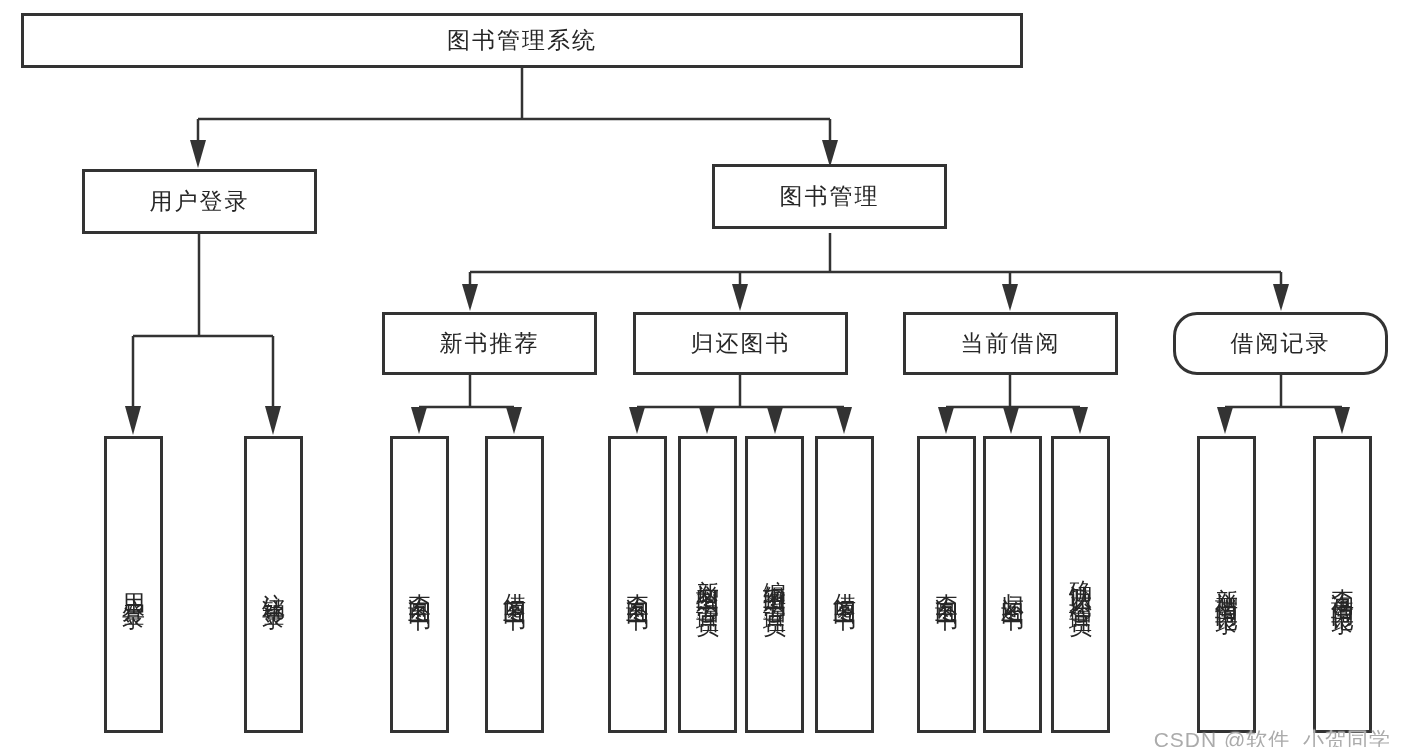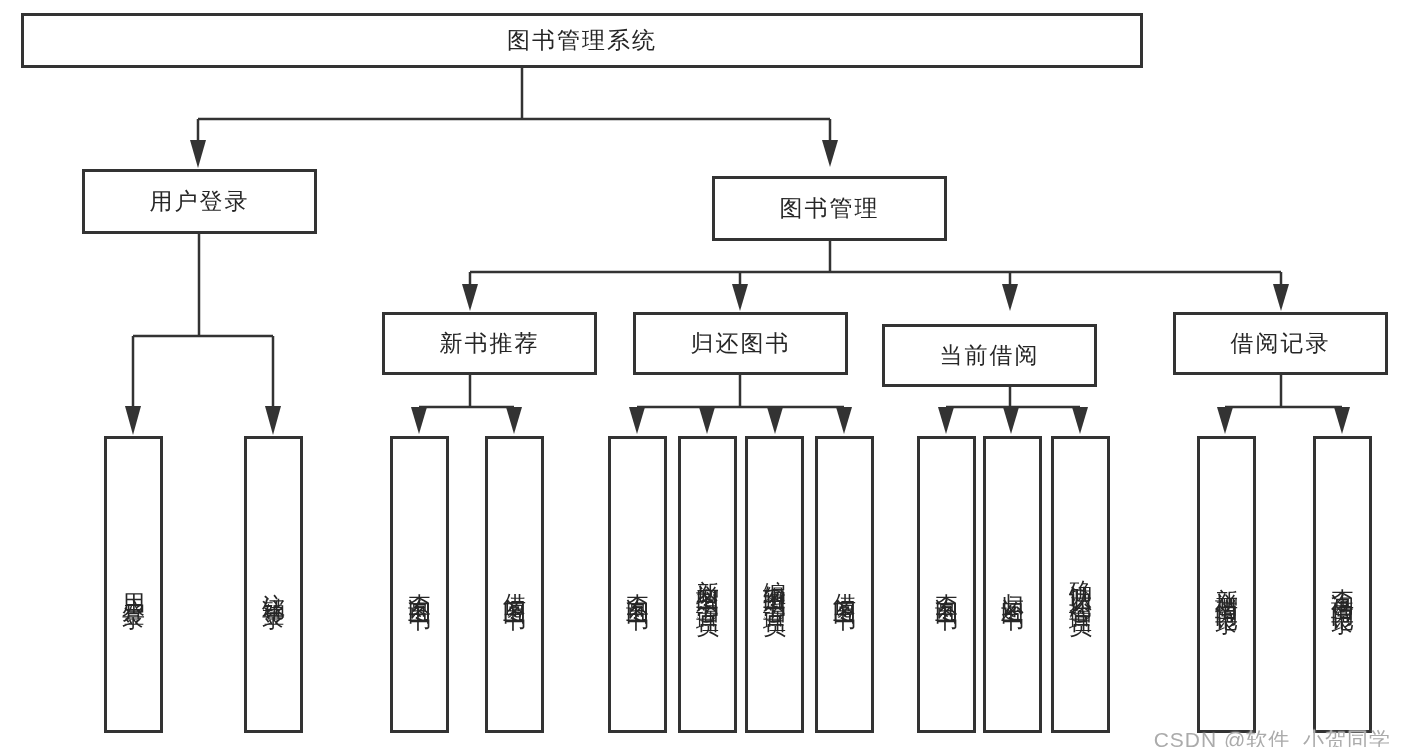--- a/index.html
+++ b/index.html
@@ -34,21 +34,21 @@
     border: 3px solid #333333;
     background: #ffffff;
     display: flex;
     align-items: center;
     justify-content: center;
     font-size: 23px;
     letter-spacing: 2px;
     color: #262626;
     white-space: nowrap;
   }
-  .node.root   { left: 21px;  top: 13px;  width: 1122px; height: 55px; }
+  .node.root   { left: 21px;  top: 13px;  width: 1002px; height: 55px; }
   .node.branch { width: 235px; height: 65px; }
   .node.module { top: 312px; width: 215px; height: 63px; }
   .vnode {
     position: absolute;
     top: 436px;
     width: 59px;
     height: 297px;
     border: 3px solid #333333;
     background: #ffffff;
     display: flex;
@@ -142,26 +142,26 @@
       <line x1="1281" y1="375" x2="1281" y2="408"></line>
       <path d="M1225 407 H1342"></path>
       <polygon points="1217,407 1233,407 1225,434"></polygon>
       <polygon points="1334,407 1350,407 1342,434"></polygon>
     </g>
   </svg>
 
   <div class="node root">图书管理系统</div>
 
   <div class="node branch" style="left:82px; top:169px;">用户登录</div>
-  <div class="node branch" style="left:712px; top:176px;font-family:Liberation Serif, serif;">图书管理</div>
+  <div class="node branch" style="left:712px; top:164px;font-family:Liberation Serif, serif;">图书管理</div>
 
   <div class="node module" style="left:382px;">新书推荐</div>
   <div class="node module" style="left:633px;">归还图书</div>
-  <div class="node module" style="left:882px;margin-top:12px;">当前借阅</div>
-  <div class="node module" style="left:1173px;">借阅记录</div>
+  <div class="node module" style="left:903px;">当前借阅</div>
+  <div class="node module" style="left:1173px;border-radius:24px;">借阅记录</div>
 
   <div class="vnode" style="left:104px;">
     <span>用户登录</span>
   </div>
   <div class="vnode" style="left:244px;">
     <span>注销登录</span>
   </div>
 
   <div class="vnode" style="left:390px;">
     <span>查询图书</span>

